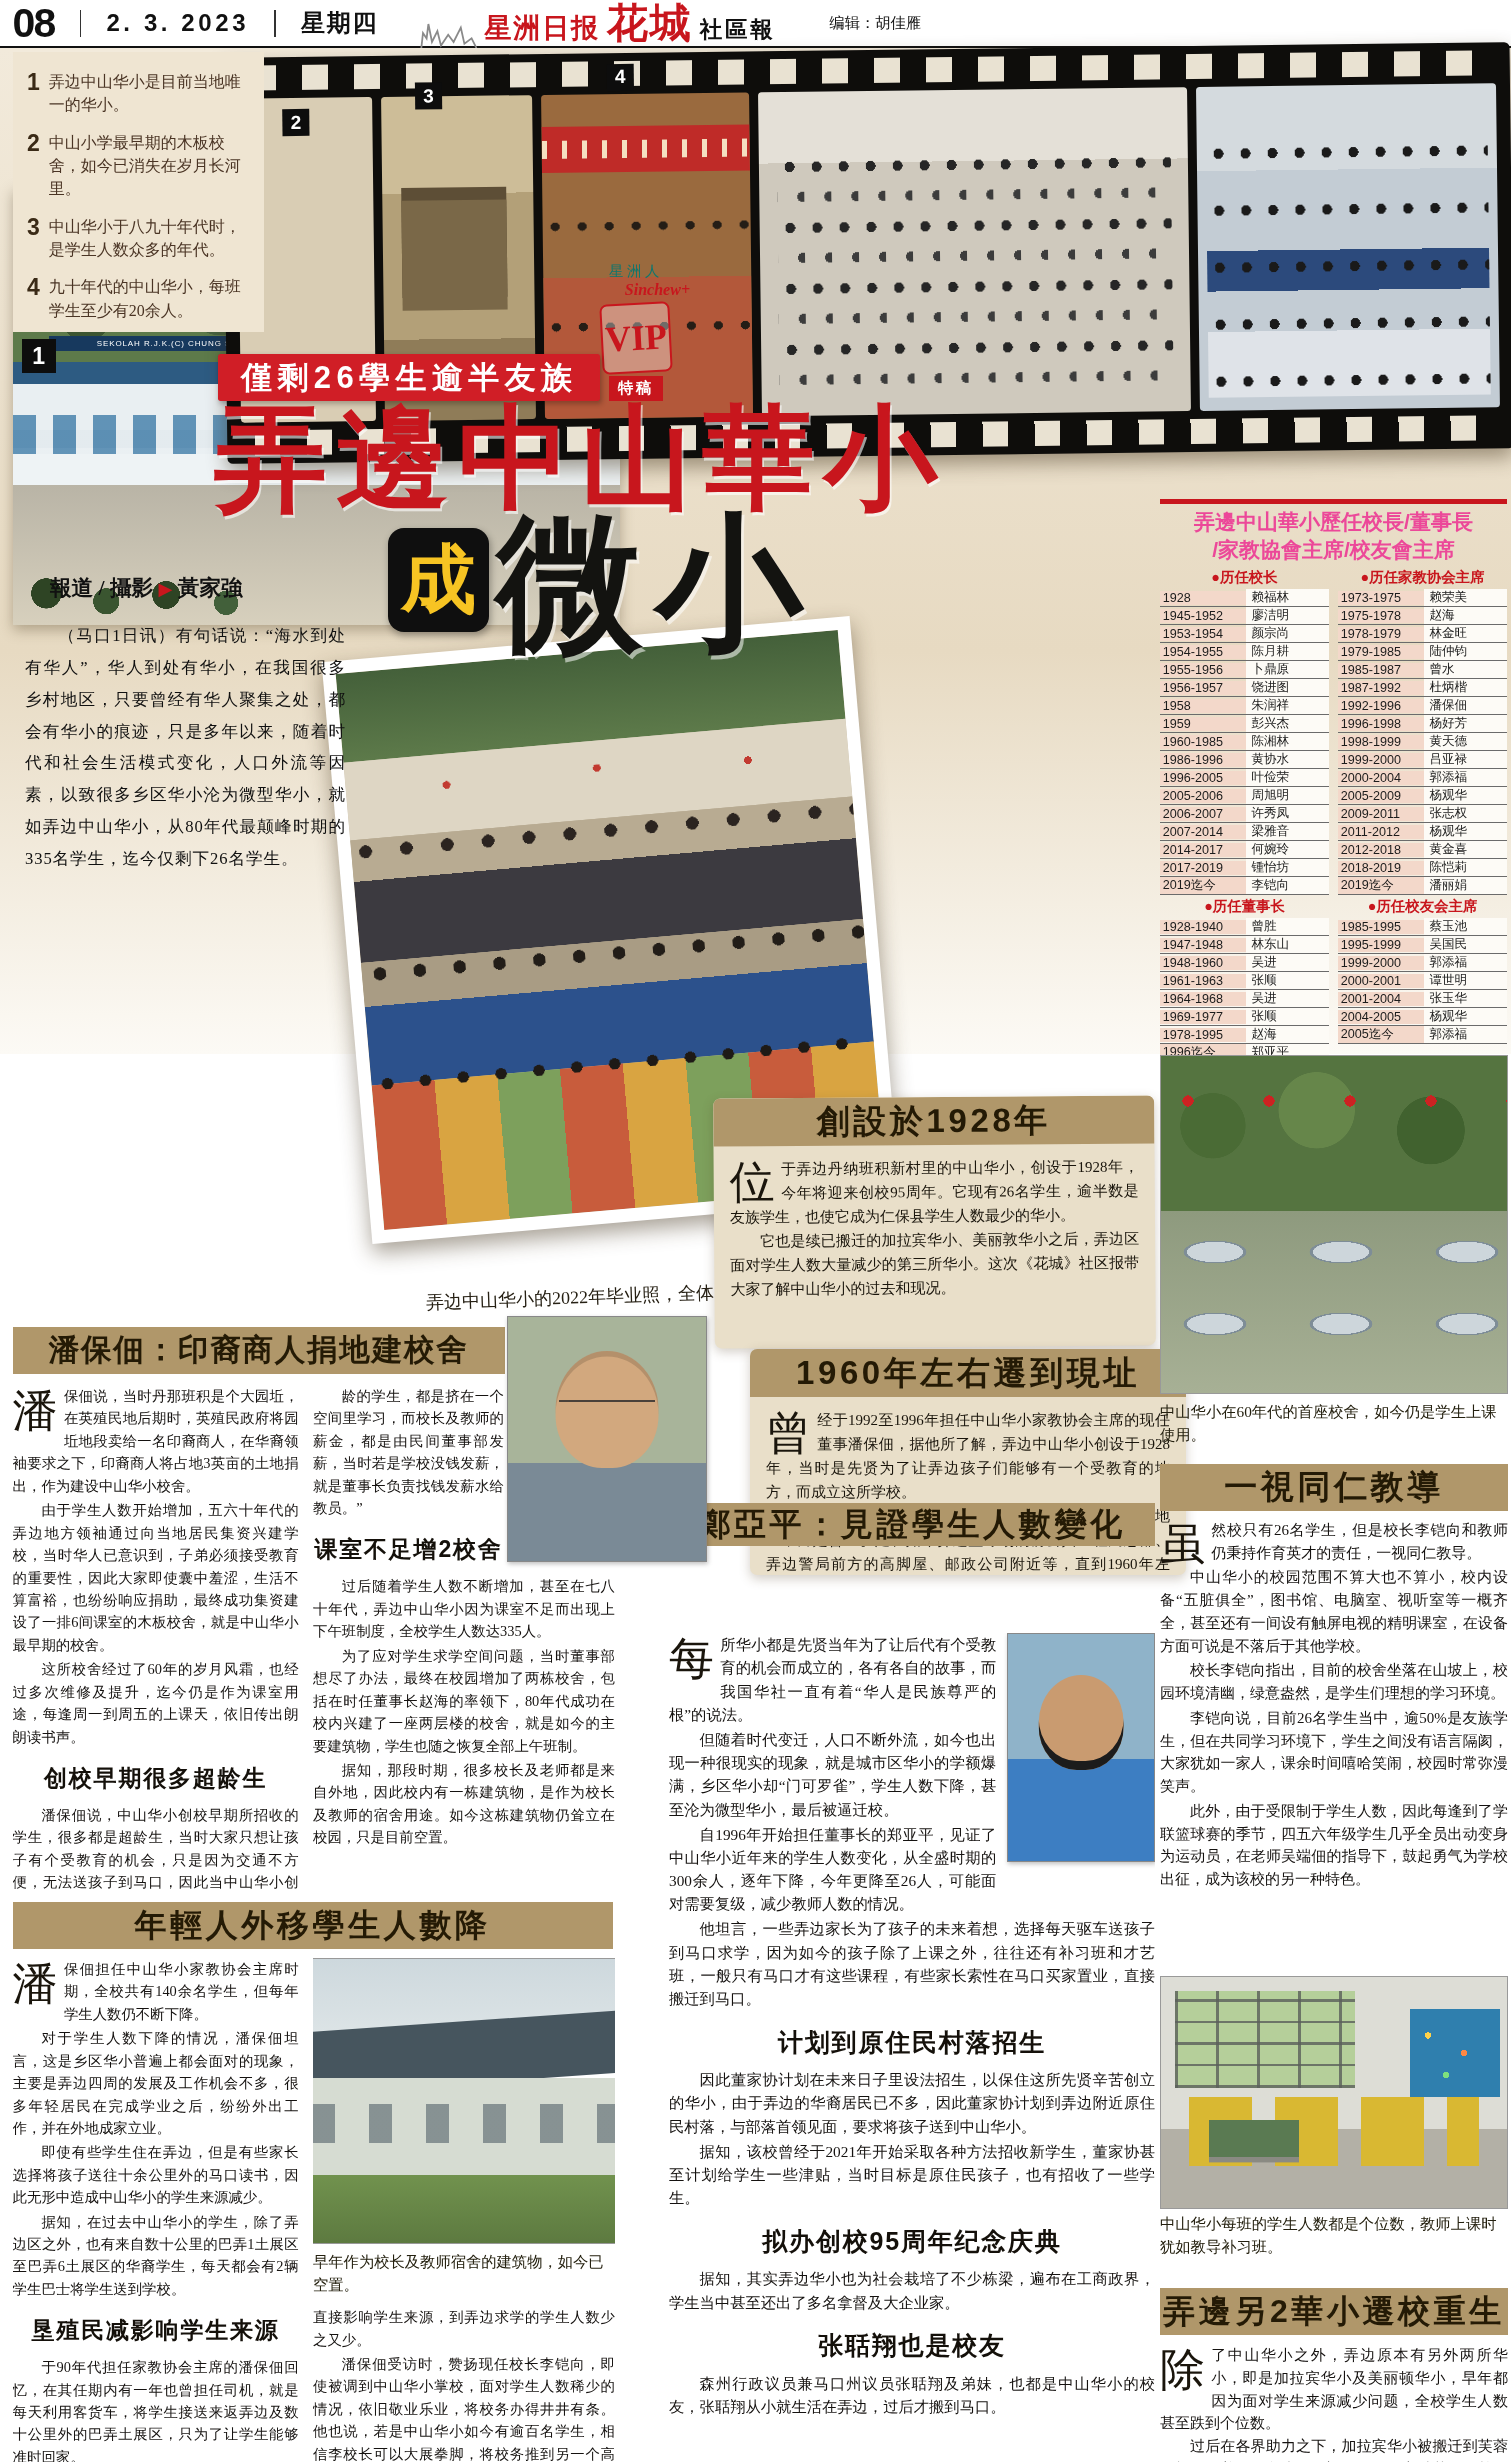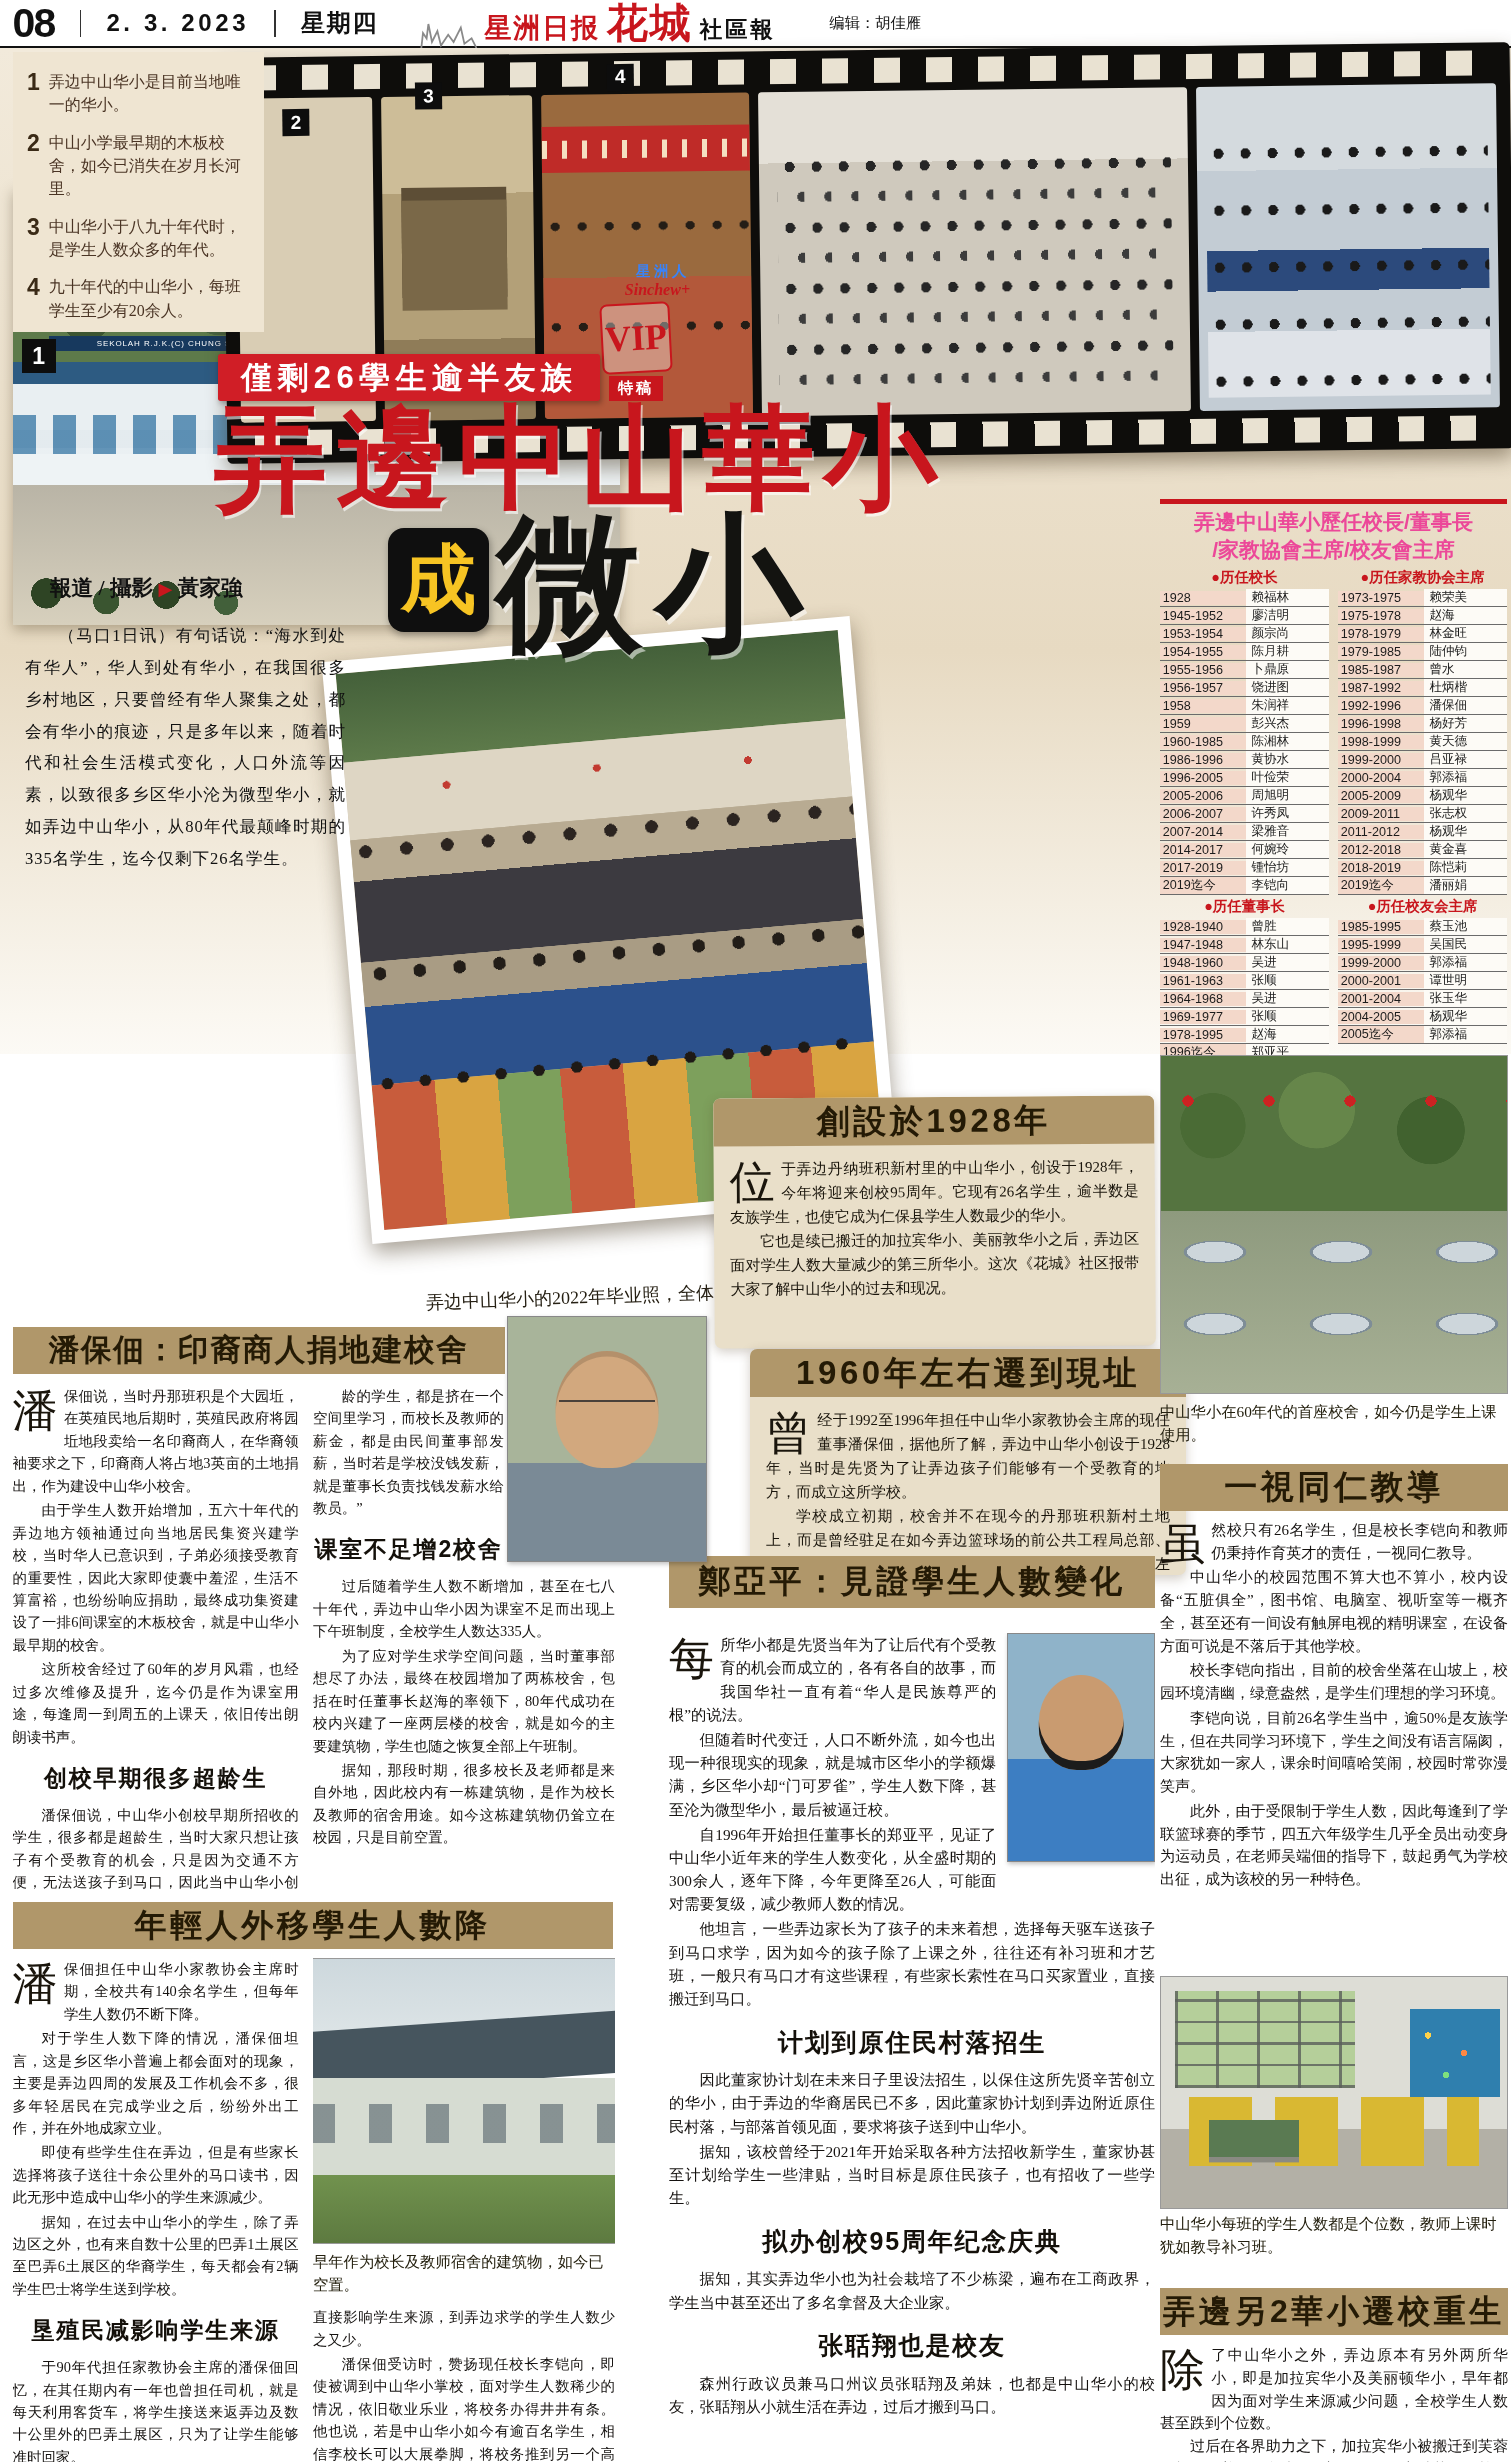--- a/index.html
+++ b/index.html
@@ -64,21 +64,21 @@
   .p1-plants { position:absolute; left:0; bottom:0; width:55%; height:18%;
     background:radial-gradient(circle 25px at 10% 60%, #2e4424 60%, transparent 61%),
                radial-gradient(circle 21.6px at 28% 70%, #3a5530 60%, transparent 61%),
                radial-gradient(circle 23px at 46% 62%, #2e4424 60%, transparent 61%),
                radial-gradient(circle 20px at 64% 72%, #42603a 60%, transparent 61%), transparent; }
   .p1-sign { position:absolute; height:15.3px; background:#17395e; color:#fff; font-family:"Liberation Sans",sans-serif;
     font-size:8px; letter-spacing:0.9px; display:flex; align-items:center; justify-content:center; }
 
   
   #vip { position:absolute; left:582px; top:262px; width:108px; height:135px; z-index:6; text-align:center; }
-  .vip-cn { color:#3b82f6; font-weight:bold; font-size:14.4px; letter-spacing:3.6px;text-align:right; }
+  .vip-cn { color:#0f766e; font-weight:normal; font-size:14.4px; letter-spacing:3.6px; }
   .vip-en { color:#c8161d; font-style:italic; font-size:16px; font-weight:bold; font-family:"Liberation Serif",serif;text-align:right; }
   .vip-seal { margin:3.6px auto 0; width:70px; height:70px; border:2.7px solid #c8161d; border-radius:7.2px;
     color:#c8161d; font-size:36px; font-weight:bold; font-family:"Liberation Serif",serif;
     display:flex; align-items:center; justify-content:center; transform:rotate(-3deg); background:rgba(255,255,255,.35); }
   .vip-tg { margin-top:3.6px; display:inline-block; background:#c8161d; color:#fff; font-size:15.3px; font-weight:bold;
     padding:1.8px 9px; letter-spacing:2.7px; }
 
   
   #kicker { position:absolute; left:218px; top:354px; height:47px; background:#d01e26; color:#fff; z-index:6;
     font-family:"Liberation Sans",sans-serif; font-weight:bold; font-size:31px; letter-spacing:5.4px;
@@ -132,21 +132,21 @@
   .bar-tan { background:#b0976a; color:#241a05; font-family:"Liberation Sans",sans-serif; font-weight:bold;
     display:flex; align-items:center; justify-content:center; letter-spacing:3.6px; }
   .card-bar { height:48px; font-size:33px; }
   .card-body { padding:10.8px 16px 0 16px; font-size:15px; line-height:1.6; text-align:justify; color:#1a150c; }
   .card-body p { text-indent:2em; }
   .card-body p.has-dc { text-indent:0; }
 
   .dc { float:left; font-size:45px; line-height:.95; padding:4.5px 6.3px 0 0; color:#1a150c; }
 
   
-  #zheng-bar { position:absolute; left:669px; top:1556px; width:486px; height:52px; font-size:32px; z-index:4; }
+  #zheng-bar { position:absolute; left:669px; top:1503px; width:486px; height:43px; font-size:32px; z-index:4; }
   #zheng-body { position:absolute; left:669px; top:1633px; width:486px; height:830px; overflow:hidden; z-index:4;
     font-size:15.3px; line-height:1.52; text-align:justify; color:#151210; }
   #zheng-body p { text-indent:2em; margin-bottom:1.8px; }
   #zheng-body p.has-dc { text-indent:0; }
   .portrait { border:0.9px solid #888; box-shadow:0.9px 1.8px 4.5px rgba(0,0,0,.25); }
   #zheng-portrait { float:right; width:148px; height:229px; margin:0 0 7.2px 10.8px; position:relative; overflow:hidden;
     background:linear-gradient(#8fb3c9 0 55%, #3d7ec2 55% 100%); }
   .face { position:absolute; left:50%; transform:translateX(-50%); border-radius:50% 50% 45% 45%; }
   #zheng-portrait .face { top:18%; width:58%; height:42%; background:#c99b70; box-shadow:0 -9px 0 #1c1c1c inset; }
   .subhead { text-align:center; font-family:"Liberation Sans",sans-serif; font-weight:bold; font-size:25px;

